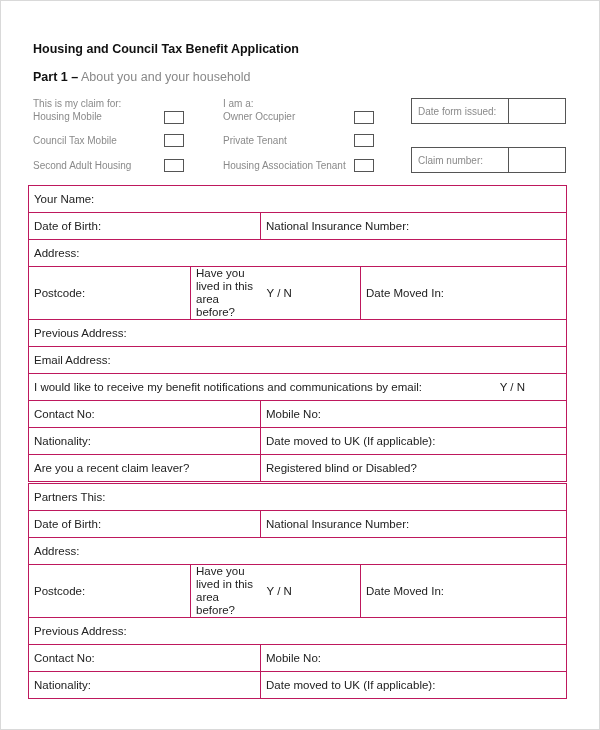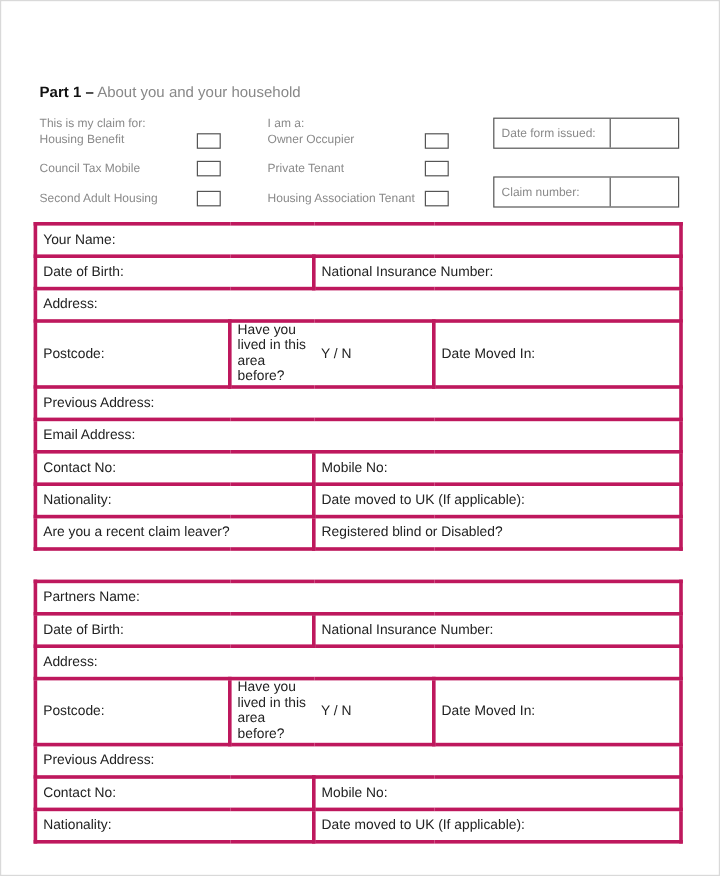--- a/index.html
+++ b/index.html
@@ -9,37 +9,38 @@
   .title { position: absolute; left: 32px; top: 41px; font-size: 12.5px; font-weight: bold; color: #111; }
   .part { position: absolute; left: 32px; top: 69px; font-size: 12.5px; }
   .part b { color: #111; }
   .part .sub { color: #888; }
   .gray { color: #8a8a8a; font-size: 10px; position: absolute; }
   .cb { position: absolute; width: 20px; height: 13px; border: 1px solid #555; box-sizing: border-box; background: #fff; }
   .boxfield { position: absolute; border: 1px solid #555; box-sizing: border-box; display: flex; }
   .boxfield .lbl { width: 90px; border-right: 1px solid #555; font-size: 10px; color: #8a8a8a; padding-left: 6px; display: flex; align-items: center; }
   .boxfield .val { flex: 1; }
   table.form { position: absolute; left: 27px; border-collapse: collapse; width: 538px; table-layout: fixed; }
-  table.form td { border: 3px solid #be185d; height: 27px; padding: 0 5px; font-size: 11.5px; color: #222; vertical-align: middle; box-sizing: border-box; }
+  table.form td { border: 1px solid #be185d; height: 27px; padding: 0 5px; font-size: 11.5px; color: #222; vertical-align: middle; box-sizing: border-box; }
   td.q { font-size: 11.5px; line-height: 13px; border-right: none !important; }
   td.yn { text-align: center; border-left: none !important; }
   .yn-right { float: right; margin-right: 36px; }
 </style>
 </head>
 <body>
 
 <div class="page">
 
+  <div class="title">Housing and Council Tax Benefit Application</div>
   <div class="part">
     <b>Part 1 –</b>
     <span class="sub">About you and your household</span>
   </div>
 
   <div class="gray" style="left:32px; top:97px;">This is my claim for:</div>
-  <div class="gray" style="left:32px; top:110px;">Housing Benefit</div>
+  <div class="gray" style="left:32px; top:110px;">Housing Mobile</div>
   <div class="cb" style="left:163px; top:110px;"></div>
   <div class="gray" style="left:32px; top:134px;">Council Tax Mobile</div>
   <div class="cb" style="left:163px; top:133px;"></div>
   <div class="gray" style="left:32px; top:159px;">Second Adult Housing</div>
   <div class="cb" style="left:163px; top:158px;"></div>
 
   <div class="gray" style="left:222px; top:97px;">I am a:</div>
   <div class="gray" style="left:222px; top:110px;">Owner Occupier</div>
   <div class="cb" style="left:353px; top:110px;"></div>
   <div class="gray" style="left:222px; top:134px;">Private Tenant</div>
@@ -82,20 +83,26 @@
       </td>
       <td>Date Moved In:</td>
     </tr>
     <tr>
       <td colspan="4">Previous Address:</td>
     </tr>
     <tr>
       <td colspan="4">Email Address:</td>
     </tr>
     <tr>
+      <td colspan="4">
+        <span>I would like to receive my benefit notifications and communications by email:</span>
+        <span class="yn-right">Y / N</span>
+      </td>
+    </tr>
+    <tr>
       <td colspan="2">Contact No:</td>
       <td colspan="2">Mobile No:</td>
     </tr>
     <tr>
       <td colspan="2">Nationality:</td>
       <td colspan="2">Date moved to UK (If applicable):</td>
     </tr>
     <tr>
       <td colspan="2">Are you a recent claim leaver?</td>
       <td colspan="2">Registered blind or Disabled?</td>
@@ -105,21 +112,21 @@
 
   <table class="form" style="top:482px;">
     <colgroup>
       <col style="width:162px">
         <col style="width:70px">
         <col style="width:100px">
         <col style="width:206px">
     </colgroup>
     <tbody>
         <tr>
-      <td colspan="4">Partners Name:</td>
+      <td colspan="4">Partners This:</td>
     </tr>
     <tr>
       <td colspan="2">Date of Birth:</td>
       <td colspan="2">National Insurance Number:</td>
     </tr>
     <tr>
       <td colspan="4">Address:</td>
     </tr>
     <tr>
       <td>Postcode:</td>

